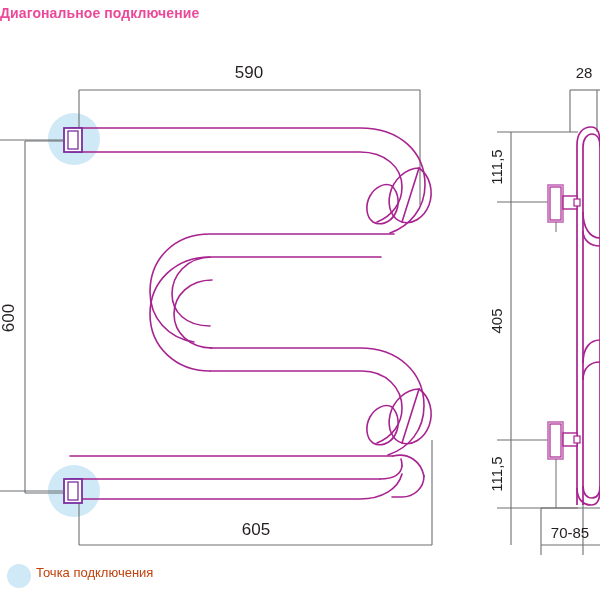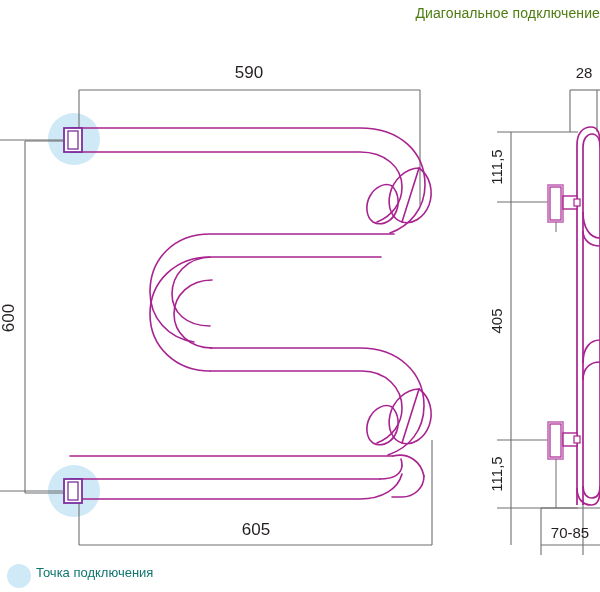--- a/index.html
+++ b/index.html
@@ -18,32 +18,32 @@
     position: absolute;
     left: 0; top: 0;
     width: 600px;
     height: 592px;
   }
   .title {
     position: absolute;
     left: 0;
     top: 5px;
     width: 600px;
-    text-align: right;
+    text-align: left;
     font-size: 14px;
-    font-weight: normal;
-    color: #4d7c0f;
+    font-weight: bold;
+    color: #ec4899;
     letter-spacing: 0.1px;
   }
   .legend-label {
     position: absolute;
     left: 36px;
     top: 565px;
     font-size: 13px;
-    color: #0f766e;
+    color: #c2410c;
     white-space: nowrap;
   }
   .legend-dot {
     position: absolute;
     left: 7px;
     top: 564px;
     width: 24px;
     height: 24px;
     border-radius: 50%;
     background: #cfe9f7;

